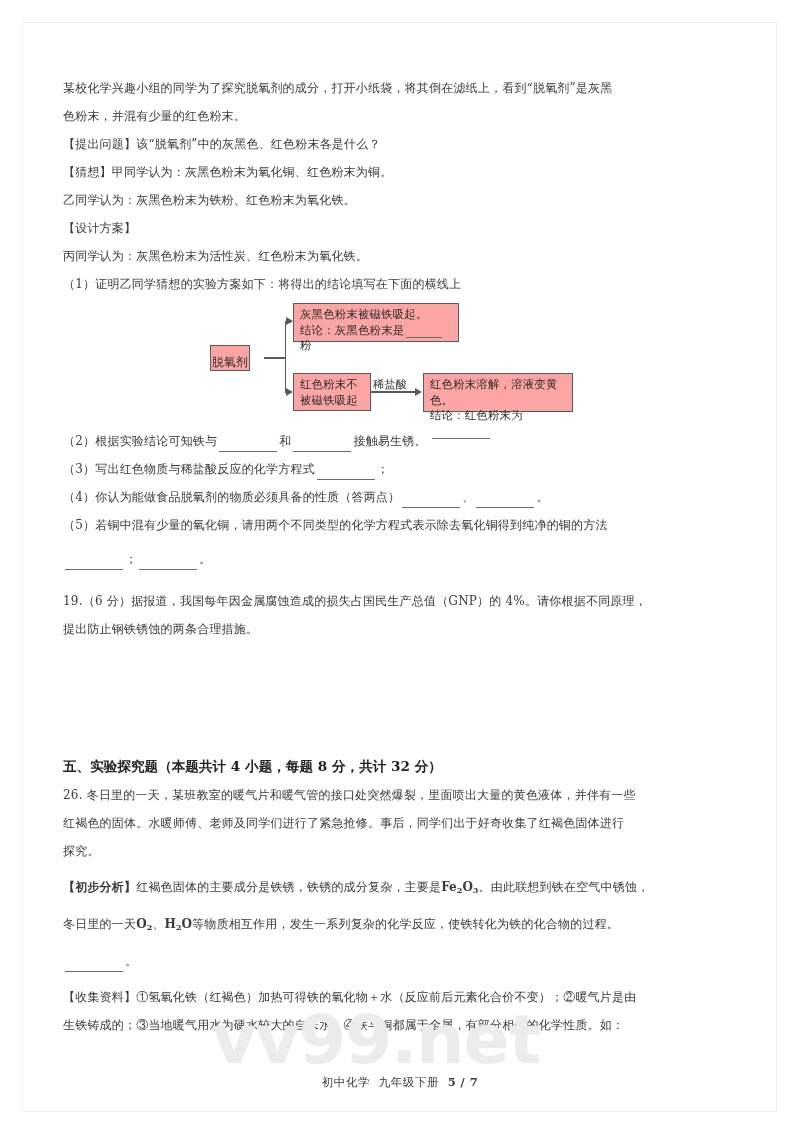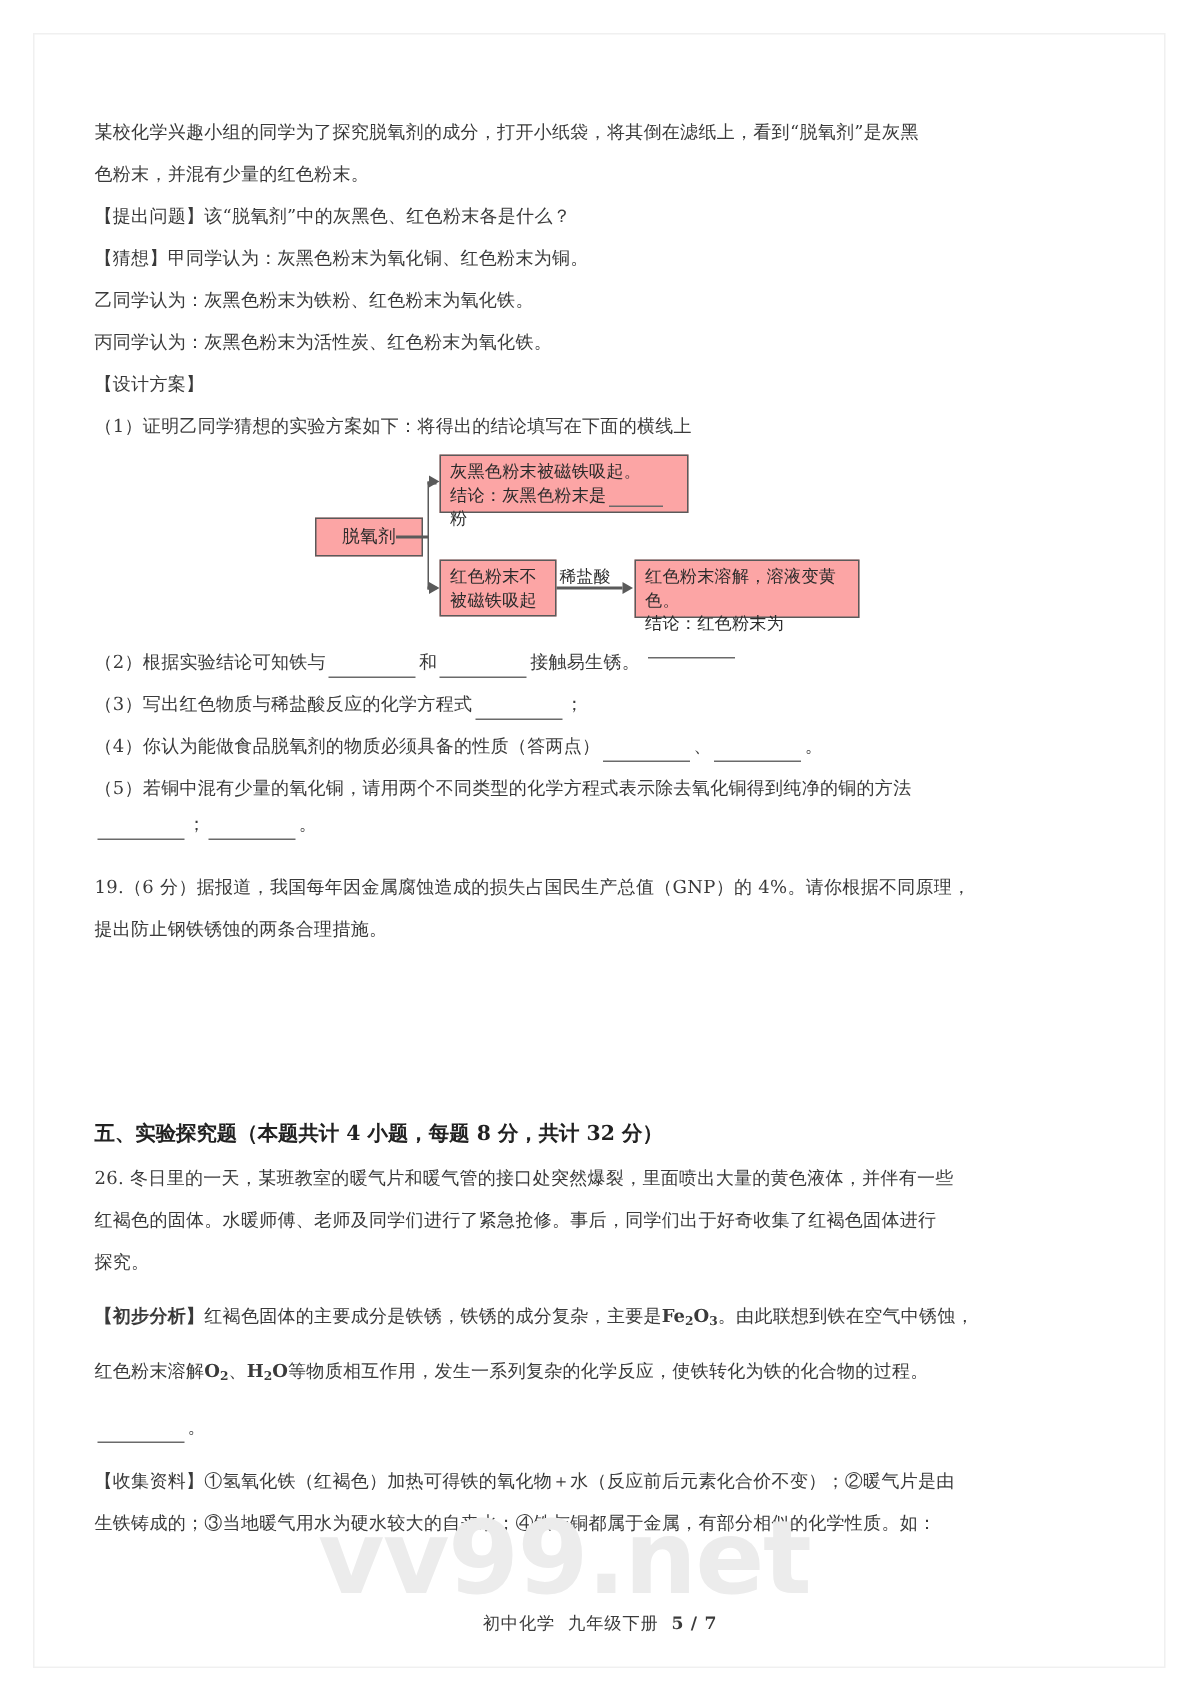--- a/index.html
+++ b/index.html
@@ -37,21 +37,21 @@
     width: 676px;
   }
   p.line {
     margin: 0 0 7px 0;
     font-size: 12px;
     line-height: 21px;
     color: #3a3a3a;
     letter-spacing: 0.2px;
     text-align: justify;
   }
-  p.tight { margin-bottom: 3px; }
+  p.tight { margin-bottom: 13px; }
   .gap-sm { height: 8px; }
   .gap-md { height: 14px; }
   .blank-line {
     display: inline-block;
     border-bottom: 1px solid #6a6a6a;
     min-width: 58px;
     height: 0.85em;
     vertical-align: bottom;
     margin: 0 2px;
   }
@@ -97,24 +97,24 @@
     box-sizing: border-box;
     font-size: 11.4px;
     line-height: 15.5px;
     color: #2b2b2b;
     padding: 3px 6px;
     letter-spacing: 0.2px;
   }
   .fc-src {
     left: 147px;
     top: 42px;
-    width: 72px;
+    width: 40px;
     height: 26px;
     display: flex;
-    align-items: center;
+    align-items: flex-end;
     justify-content: center;
     padding: 0;
     font-size: 11.8px;
   }
   .fc-top {
     left: 230px;
     top: 0px;
     width: 166px;
     height: 39px;
   }
@@ -201,23 +201,23 @@
   <div class="content">
 
     <p class="line">某校化学兴趣小组的同学为了探究脱氧剂的成分，打开小纸袋，将其倒在滤纸上，看到“脱氧剂”是灰黑</p>
     <p class="line">色粉末，并混有少量的红色粉末。</p>
 
     <p class="line"><span>【提出问题】</span><span>该“脱氧剂”中的灰黑色、红色粉末各是什么？</span></p>
 
     <p class="line"><span>【猜想】</span><span>甲同学认为：灰黑色粉末为氧化铜、红色粉末为铜。</span></p>
 
     <p class="line">乙同学认为：灰黑色粉末为铁粉、红色粉末为氧化铁。</p>
+    <p class="line">【设计方案】</p>
+
     <p class="line">丙同学认为：灰黑色粉末为活性炭、红色粉末为氧化铁。</p>
-
-    <p class="line">【设计方案】</p>
     <p class="line">（1）证明乙同学猜想的实验方案如下：将得出的结论填写在下面的横线上</p>
 
     <div class="flowchart">
 
       <div class="fc-box fc-src">
         <span>脱氧剂</span>
       </div>
 
       <div class="fc-line ln-trunk-h"></div>
       <div class="fc-line ln-trunk-v"></div>
@@ -267,21 +267,21 @@
     <p class="line"><span class="qnum">26.</span>&nbsp;<span>冬日里的一天，某班教室的暖气片和暖气管的接口处突然爆裂，里面喷出大量的黄色液体，并伴有一些</span></p>
     <p class="line">红褐色的固体。水暖师傅、老师及同学们进行了紧急抢修。事后，同学们出于好奇收集了红褐色固体进行</p>
     <p class="line">探究。</p>
 
     <div class="gap-sm"></div>
 
     <p class="line"><span style="font-weight:bold">【初步分析】</span><span>红褐色固体的主要成分是铁锈，铁锈的成分复杂，主要是</span><span class="formula"><span>Fe</span><sub>2</sub><span>O</span><sub>3</sub></span><span>。由此联想到铁在空气中锈蚀，</span></p>
 
     <div class="gap-sm"></div>
 
-    <p class="line"><span>红色粉末溶解</span><span class="formula"><span>O</span><sub>2</sub></span><span>、</span><span class="formula"><span>H</span><sub>2</sub><span>O</span></span><span>等物质相互作用，发生一系列复杂的化学反应，使铁转化为铁的化合物的过程。</span></p>
+    <p class="line"><span>冬日里的一天</span><span class="formula"><span>O</span><sub>2</sub></span><span>、</span><span class="formula"><span>H</span><sub>2</sub><span>O</span></span><span>等物质相互作用，发生一系列复杂的化学反应，使铁转化为铁的化合物的过程。</span></p>
 
     <div class="gap-sm"></div>
 
     <p class="line"><span class="blank-line"></span><span>。</span></p>
 
     <div class="gap-sm"></div>
 
     <p class="line"><span style="font-weight:normal">【收集资料】</span><span>①氢氧化铁（红褐色）加热可得铁的氧化物＋水（反应前后元素化合价不变）；②暖气片是由</span></p>
     <p class="line">生铁铸成的；③当地暖气用水为硬水较大的自来水；④铁与铜都属于金属，有部分相似的化学性质。如：</p>
 

